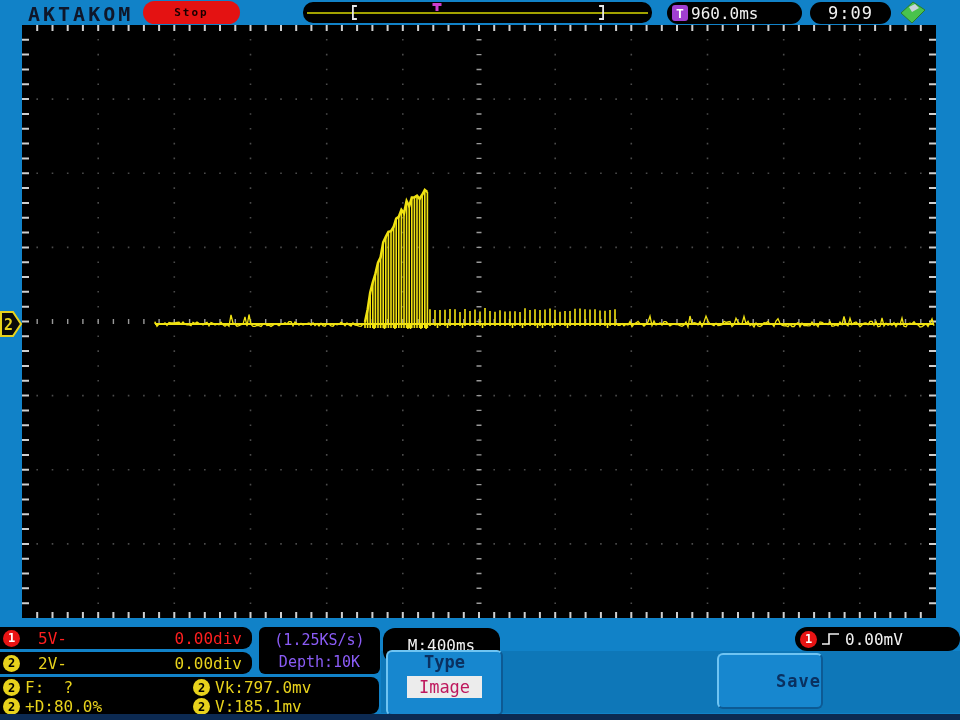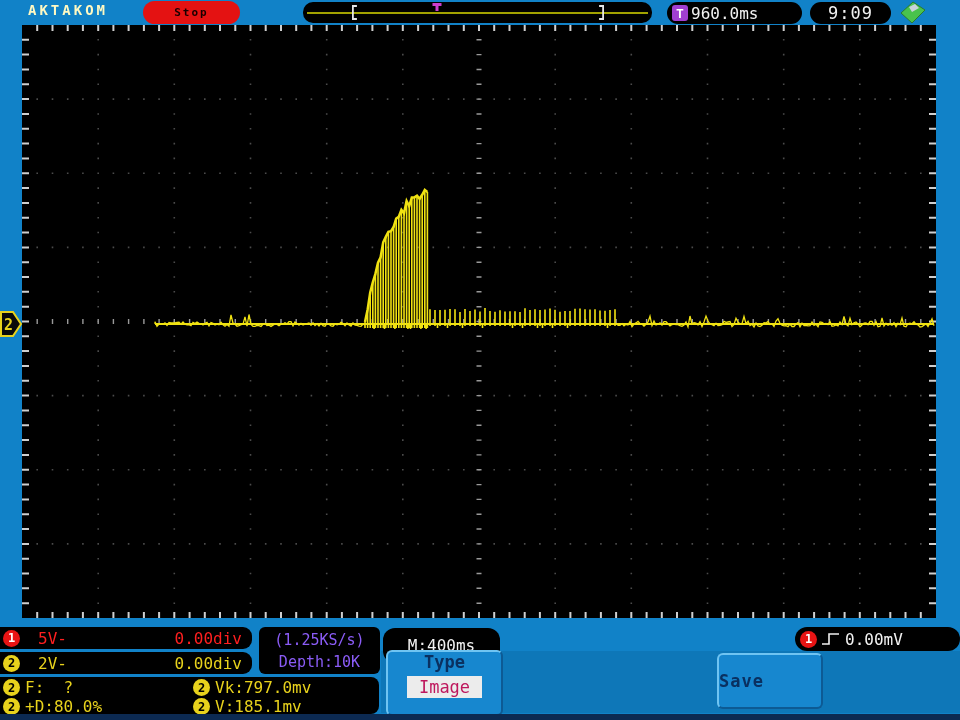--- a/index.html
+++ b/index.html
@@ -1,21 +1,21 @@
 <!DOCTYPE html>
 <html><head>
 <meta charset="utf-8">
 <style>
   *{margin:0;padding:0;box-sizing:border-box}
   html,body{width:960px;height:720px;overflow:hidden}
   body{font-family:"DejaVu Sans Mono","Liberation Mono",monospace;background:#1182c8}
   .screen{position:relative;width:960px;height:720px;background:#1182c8;overflow:hidden}
   .abs{position:absolute}
   .oval{background:#000;border-radius:12px;display:flex;align-items:center;justify-content:center;color:#f2f2f2}
-  .brand{left:28px;top:2px;font-size:14px;font-weight:bold;color:#fef9c3;letter-spacing:3px}
+  .brand{left:28px;top:2px;font-size:20px;font-weight:bold;color:#0f172a;letter-spacing:3px}
   .stop-badge{left:143px;top:1px;width:97px;height:23px;border-radius:12px;background:#e41212;
     display:flex;align-items:center;justify-content:center;color:#180000;font-size:11px;font-weight:bold;letter-spacing:2px}
   .hpos{left:303px;top:2px;width:349px;height:21px;background:#000;border-radius:10px}
   .trigtime{left:667px;top:2px;width:135px;height:22px;font-size:16px;justify-content:flex-start;padding-left:5px}
   .t-square{width:16px;height:16px;border-radius:3px;background:#a13fd1;color:#fff;font-size:13px;font-weight:bold;
     display:flex;align-items:center;justify-content:center;margin-right:3px}
   .clock{left:810px;top:2px;width:81px;height:22px;font-size:17px;letter-spacing:1px}
   .usb{left:899px;top:1px}
   .display{left:22px;top:25px;width:914px;height:593px;background:#000}
   .ch2-marker{left:0;top:311px}
@@ -34,21 +34,21 @@
     font-size:15px;display:flex;flex-direction:column;align-items:center;justify-content:center;line-height:22px}
   .mbase{left:383px;top:628px;width:117px;height:35px;font-size:16px}
   .trigoval{left:795px;top:627px;width:165px;height:24px;font-size:16px;justify-content:flex-start;padding-left:5px;gap:4px}
   .meas{left:0;top:677px;width:379px;height:37px;background:#000;border-radius:0 8px 8px 0;
     display:grid;grid-template-columns:190px 1fr;grid-template-rows:1fr 1fr;align-items:center;padding:1px 0 1px 3px}
   .meas .entry{display:flex;align-items:center;gap:5px;color:#e8d21c;font-size:16px;white-space:pre}
   .softbtn{background:#1787cf;border:2px solid;border-color:#6fc4f2 #0d5a94 #0d5a94 #6fc4f2;border-radius:6px;
     color:#0a3060;font-size:17px;font-weight:bold}
   .typebtn{left:386px;top:650px;width:117px;height:66px;display:flex;flex-direction:column;align-items:center;}
   .typebtn .value{margin-top:4px;background:#ececec;color:#be185d;font-weight:normal;padding:1px 12px;font-size:17px}
-  .savebtn{left:717px;top:653px;width:106px;height:56px;display:flex;align-items:center;justify-content:flex-start;letter-spacing:1px}
+  .savebtn{left:717px;top:653px;width:106px;height:56px;display:flex;align-items:center;justify-content:flex-end;letter-spacing:1px}
   .strip{left:0;top:714px;width:960px;height:6px;background:#0c2a52}
 </style>
 </head>
 <body>
 
 <div class="screen">
 
   <div class="abs brand">AKTAKOM</div>
   <div class="abs stop-badge">Stop</div>
 

